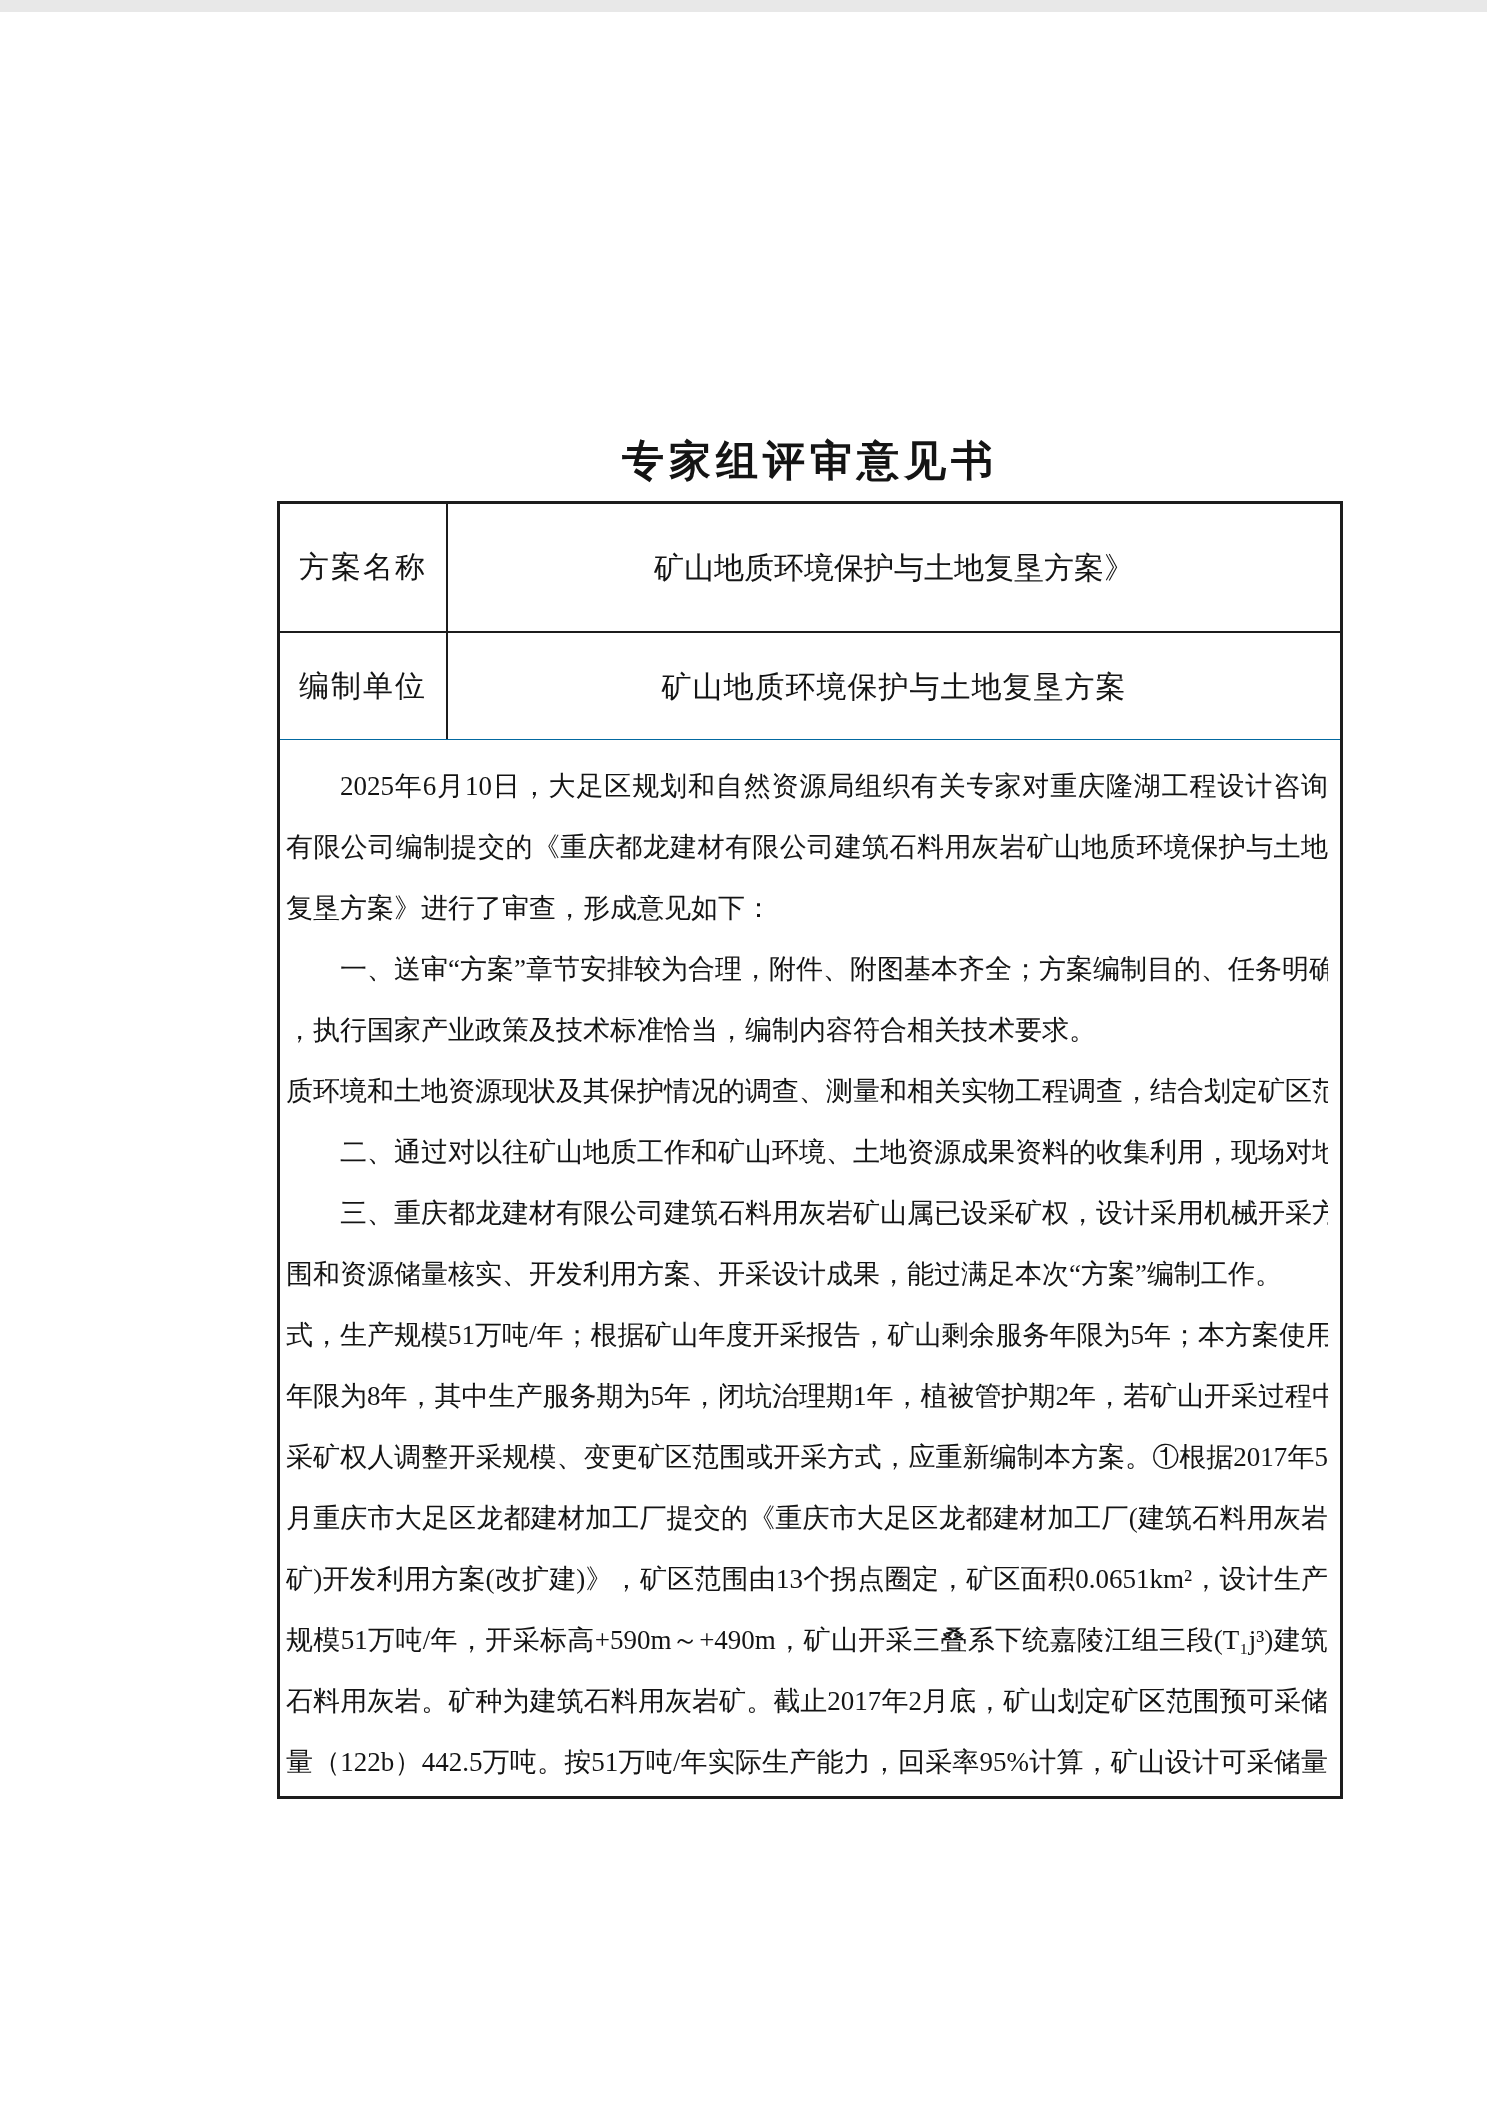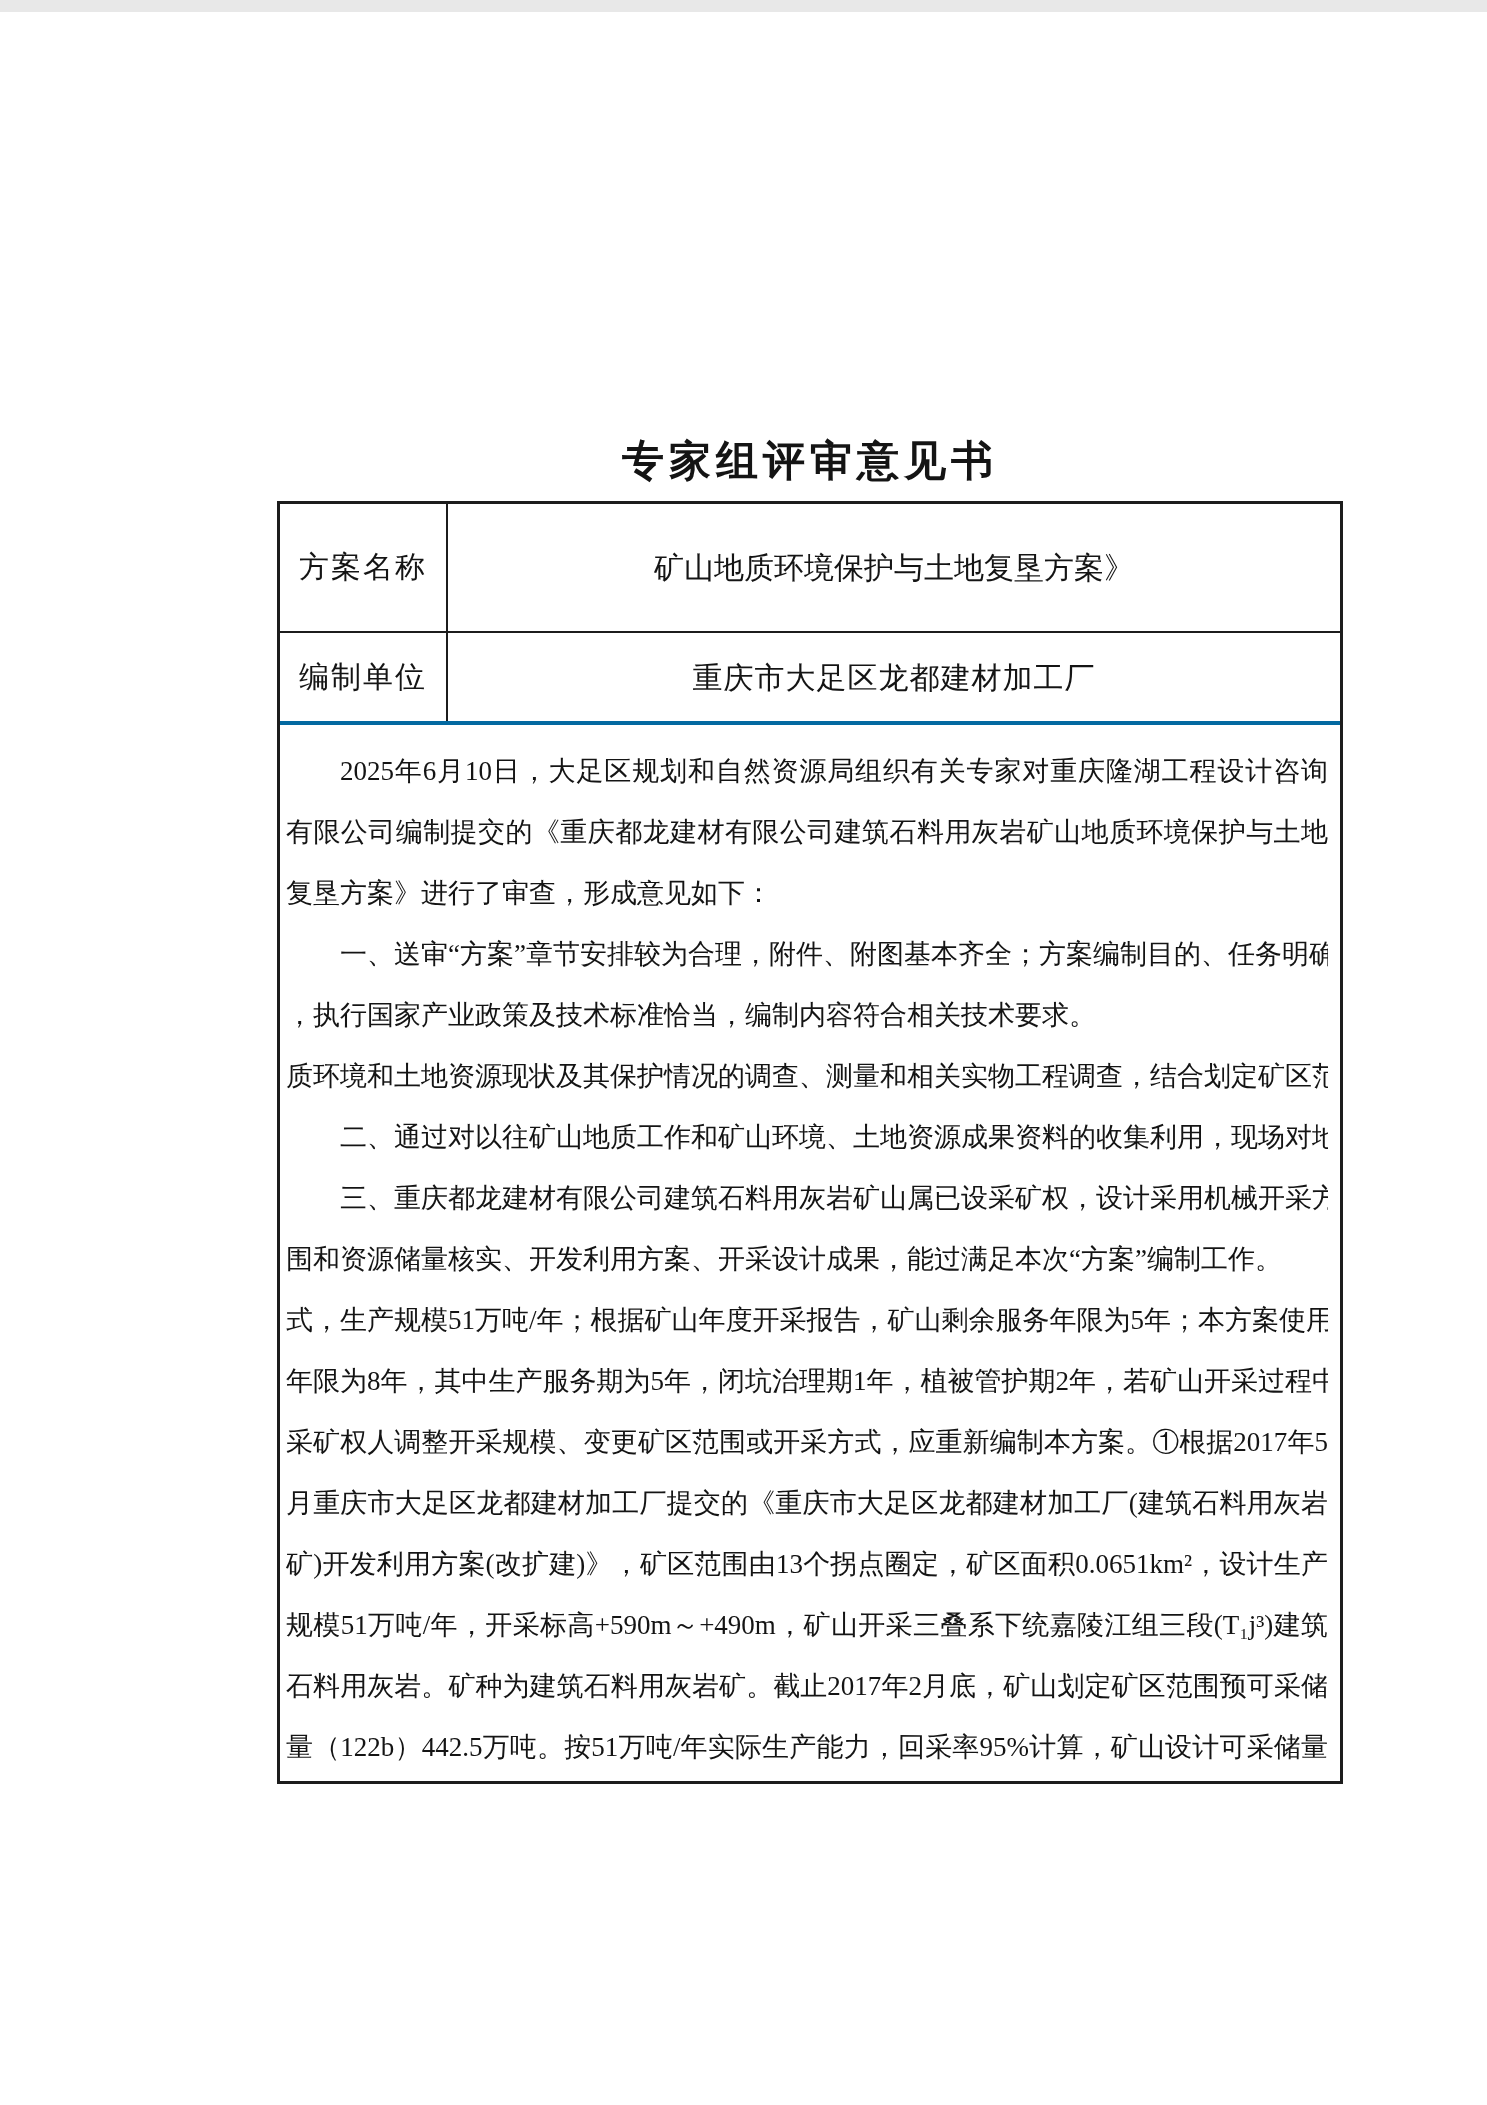--- a/index.html
+++ b/index.html
@@ -25,21 +25,21 @@
   
   .doc-table {
     position:absolute;
     left:277px; top:489px; width:1066px;
     border:3px solid #1c1c1c;
     box-sizing:border-box;
     background:#fff;
   }
   .t-row { display:flex; box-sizing:border-box; }
   .t-row.r1 { height:129px; border-bottom:2px solid #1c1c1c; }
-  .t-row.r2 { height:92px; border-bottom:4px solid #0369a1; }
+  .t-row.r2 { height:107px; border-bottom:1px solid #0369a1; }
   .t-row.r3 { height:1056px; }
   .label-cell {
     width:168px; flex:0 0 168px;
     border-right:2px solid #1c1c1c;
     box-sizing:border-box;
     display:flex; align-items:center; justify-content:center;
     font-size:30px; letter-spacing:2px;
   }
   .value-cell {
     flex:1;
@@ -76,21 +76,21 @@
     <div class="t-row r1">
       <div class="label-cell">方案名称</div>
       <div class="value-cell">
         <div class="value-line">矿山地质环境保护与土地复垦方案》</div>
       </div>
     </div>
 
     <div class="t-row r2">
       <div class="label-cell">编制单位</div>
       <div class="value-cell">
-        <div class="value-single">重庆市大足区龙都建材加工厂</div>
+        <div class="value-single">矿山地质环境保护与土地复垦方案</div>
       </div>
     </div>
 
     <div class="t-row r3">
       <div class="body-cell">
         <div class="bl just indent">2025年6月10日，大足区规划和自然资源局组织有关专家对重庆隆湖工程设计咨询</div>
         <div class="bl just">有限公司编制提交的《重庆都龙建材有限公司建筑石料用灰岩矿山地质环境保护与土地</div>
         <div class="bl">复垦方案》进行了审查，形成意见如下：</div>
         <div class="bl just indent">一、送审“方案”章节安排较为合理，附件、附图基本齐全；方案编制目的、任务明确</div>
         <div class="bl">，执行国家产业政策及技术标准恰当，编制内容符合相关技术要求。</div>

